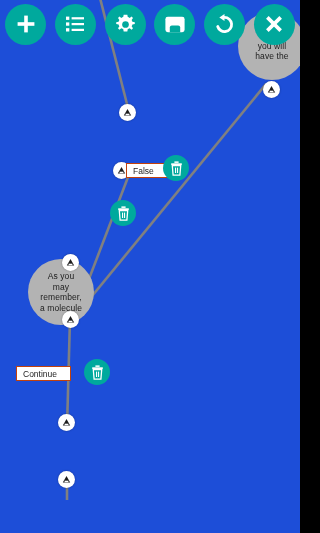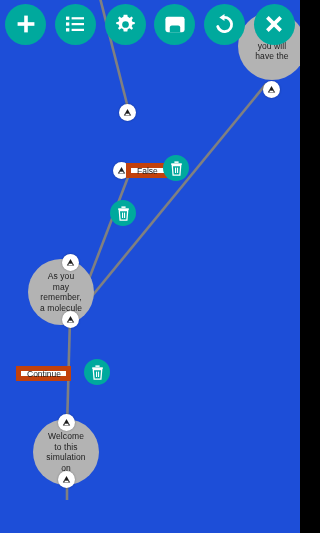--- a/index.html
+++ b/index.html
@@ -63,21 +63,21 @@
     position: absolute;
     background: #ffffff;
     color: #1c1c1c;
     font-size: 8.5px;
     line-height: 14px;
     height: 15px;
     padding: 0 6px;
     display: flex;
     align-items: center;
     box-sizing: border-box;
-    border: 5px solid #c2410c;
+    border: 1px solid #c2410c;
     white-space: nowrap;
   }
 
   
   .trash-btn {
     position: absolute;
     width: 26px;
     height: 26px;
     border-radius: 50%;
     background: #00a99d;
@@ -173,26 +173,20 @@
       <rect x="3.6" y="6.7" width="3.8" height="1.5" fill="#ffffff"></rect>
     </svg>
   </div>
   <div class="badge" style="left:62px; top:311px;">
     <svg width="11" height="11" viewBox="0 0 11 11" aria-hidden="true">
       <polygon points="5.5,2 9.2,8.6 1.8,8.6" fill="#1c1c1c"></polygon>
       <rect x="3.6" y="6.7" width="3.8" height="1.5" fill="#ffffff"></rect>
     </svg>
   </div>
 
-  <div class="node" style="left:33px; top:419px; width:66px; height:66px;">
-    <div class="node-text">Welcome
-to this
-simulation
-on</div>
-  </div>
   <div class="badge" style="left:58px; top:414px;">
     <svg width="11" height="11" viewBox="0 0 11 11" aria-hidden="true">
       <polygon points="5.5,2 9.2,8.6 1.8,8.6" fill="#1c1c1c"></polygon>
       <rect x="3.6" y="6.7" width="3.8" height="1.5" fill="#ffffff"></rect>
     </svg>
   </div>
   <div class="badge" style="left:58px; top:471px;">
     <svg width="11" height="11" viewBox="0 0 11 11" aria-hidden="true">
       <polygon points="5.5,2 9.2,8.6 1.8,8.6" fill="#1c1c1c"></polygon>
       <rect x="3.6" y="6.7" width="3.8" height="1.5" fill="#ffffff"></rect>

